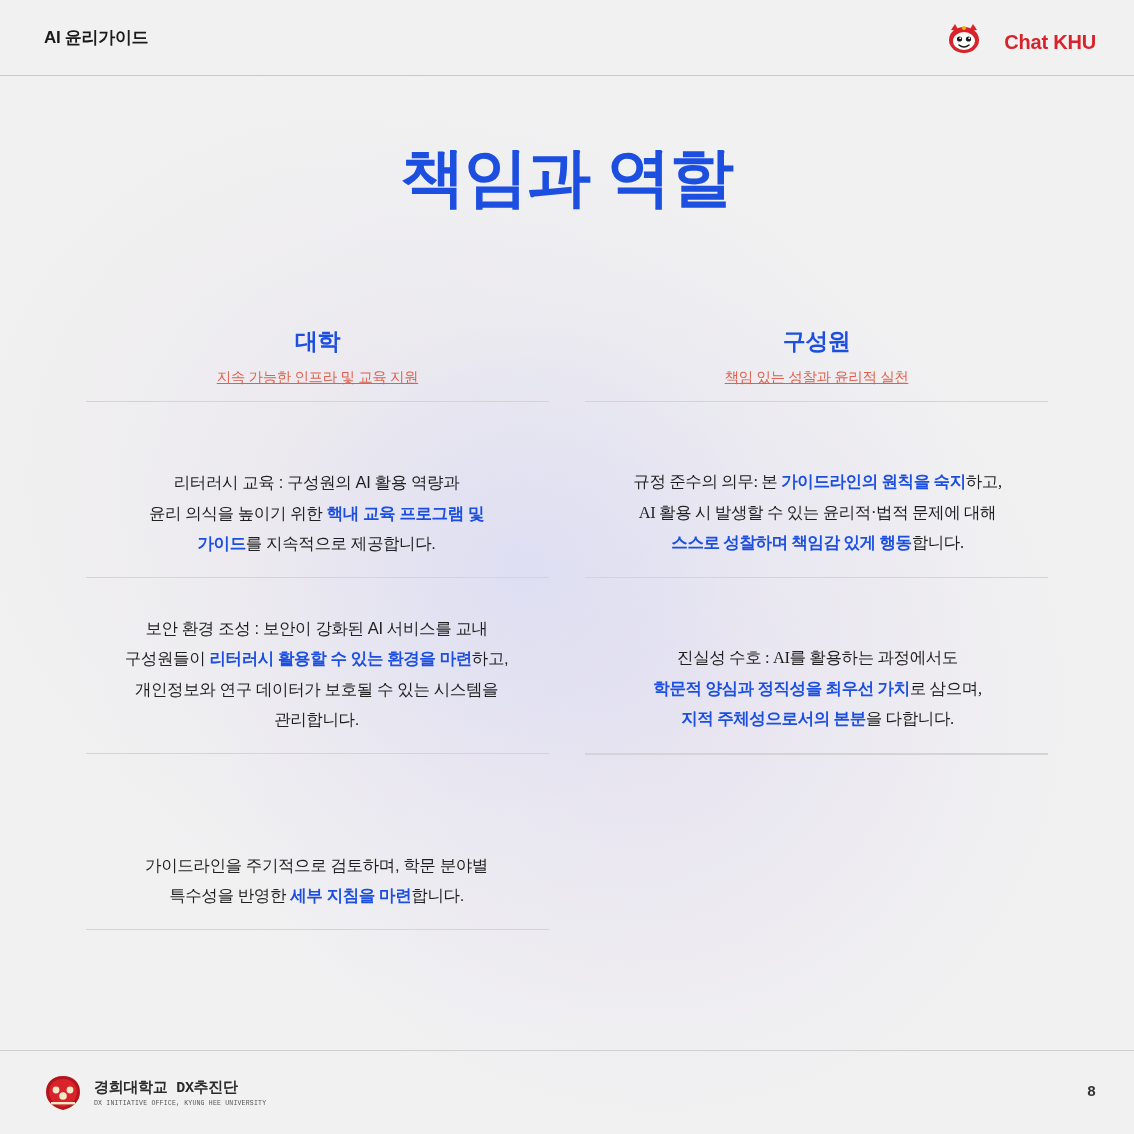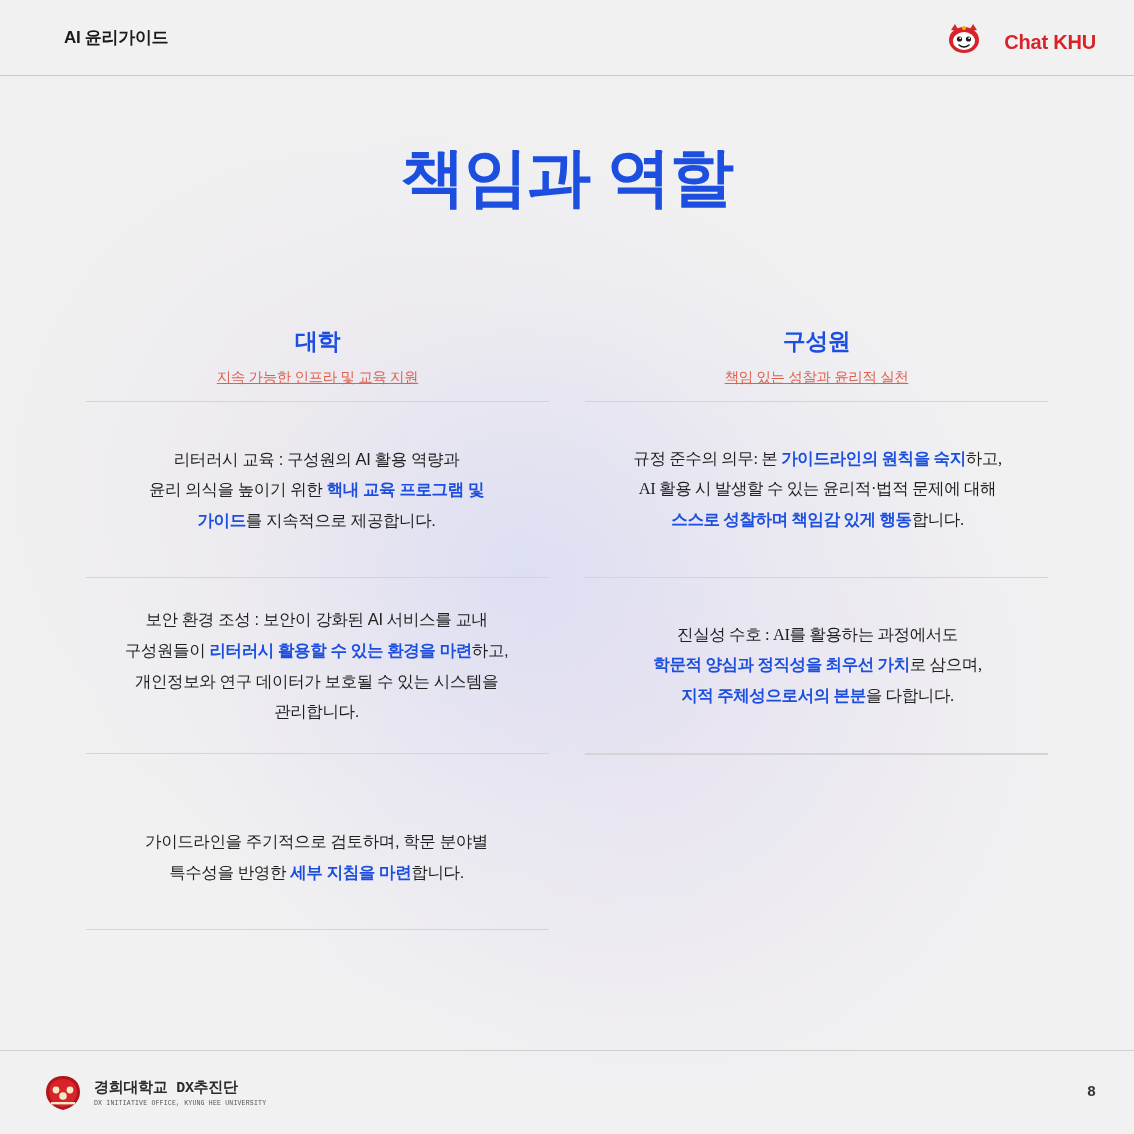--- a/index.html
+++ b/index.html
@@ -29,21 +29,21 @@
   .header {
     position: absolute;
     top: 0; left: 0;
     width: 1134px;
     height: 76px;
     box-sizing: border-box;
     border-bottom: 1px solid #c9c9c9;
     display: flex;
     align-items: center;
     justify-content: space-between;
-    padding: 0 38px 0 64px;
+    padding: 0 38px 0 44px;
   }
   .header-title {
     font-size: 17px;
     font-weight: bold;
     color: #1a1a1a;
     letter-spacing: -0.3px;
   }
   .brand {
     display: flex;
     align-items: flex-end;
@@ -104,21 +104,21 @@
     text-decoration: underline;
   }
   .divider {
     height: 1px;
     background: #d4d4d4;
     margin: 0 18px;
   }
   .cell {
     min-height: 175px;
     display: flex;
-    align-items: center;
+    align-items: flex-end;
     justify-content: center;
     padding: 18px 20px;
     box-sizing: border-box;
   }
   .cell-left { padding-left: 22px; padding-right: 24px; }
   .cell-right { padding-left: 24px; padding-right: 22px; font-family: Liberation Serif, serif; }
   .cell p {
     margin: 0;
     text-align: center;
     font-size: 16.5px;

